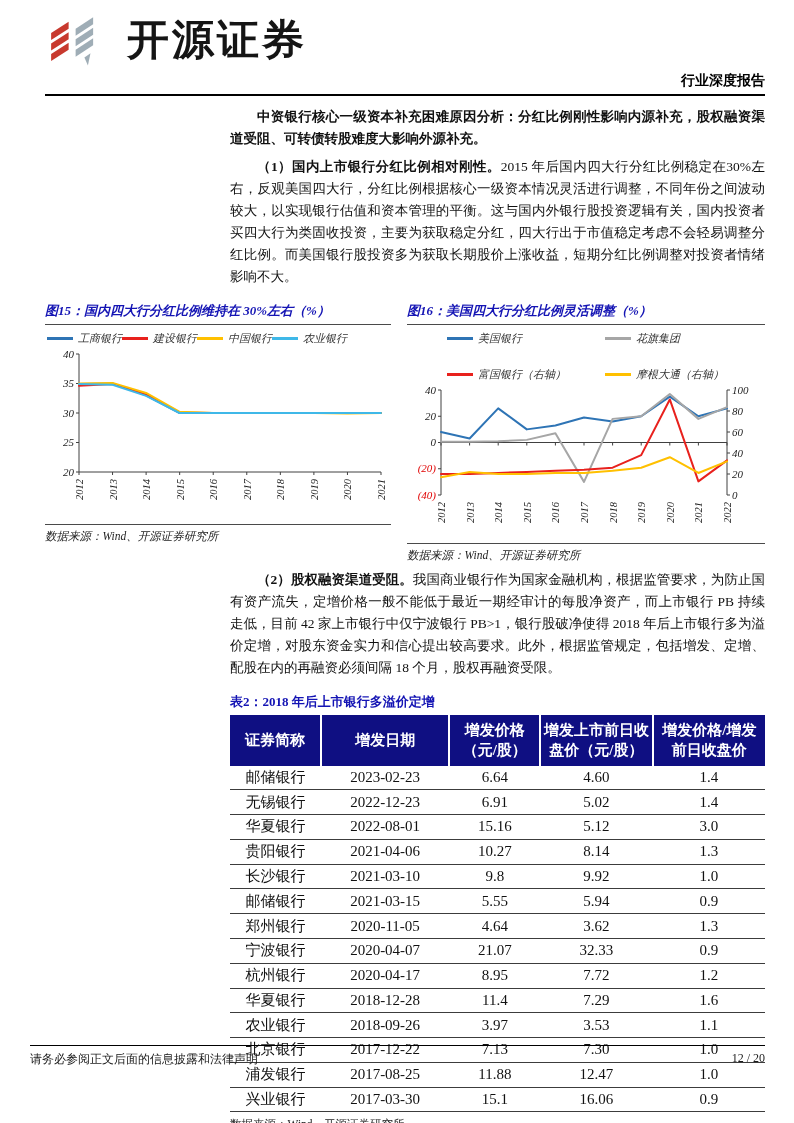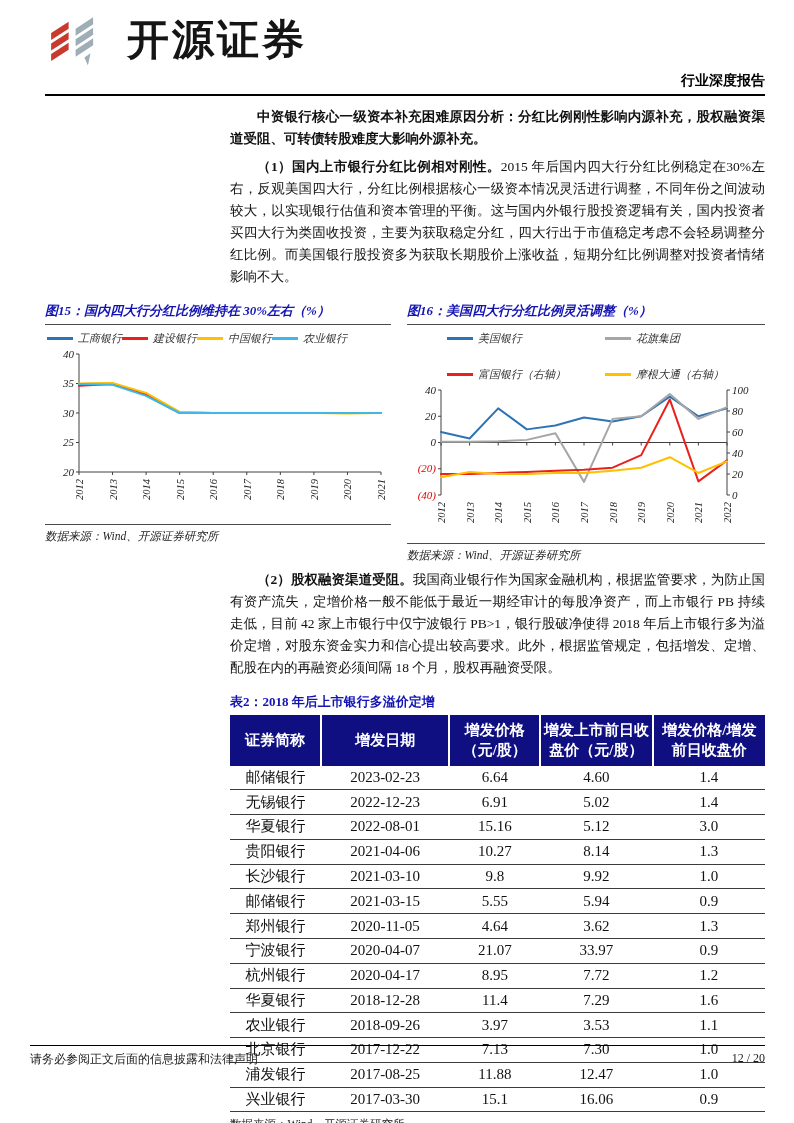--- a/index.html
+++ b/index.html
@@ -319,21 +319,21 @@
             <td>郑州银行</td>
             <td>2020-11-05</td>
             <td>4.64</td>
             <td>3.62</td>
             <td>1.3</td>
           </tr>
           <tr>
             <td>宁波银行</td>
             <td>2020-04-07</td>
             <td>21.07</td>
-            <td>33.97</td>
+            <td>32.33</td>
             <td>0.9</td>
           </tr>
           <tr>
             <td>杭州银行</td>
             <td>2020-04-17</td>
             <td>8.95</td>
             <td>7.72</td>
             <td>1.2</td>
           </tr>
           <tr>

